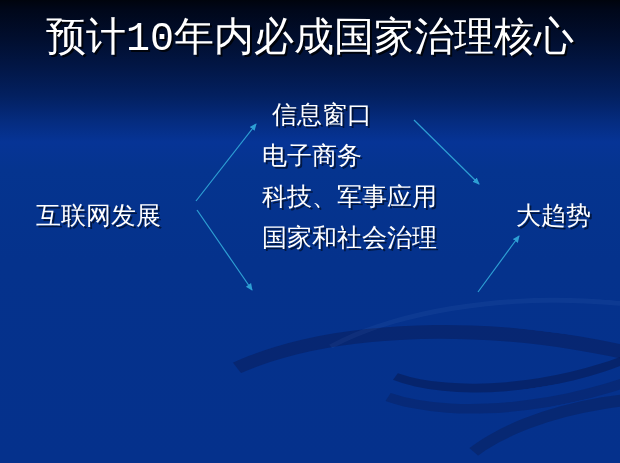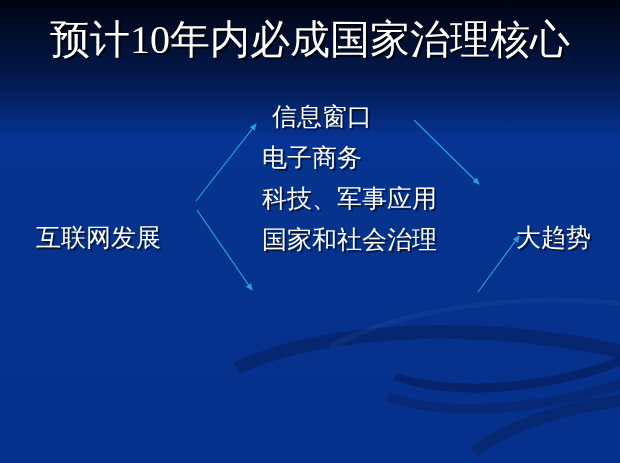--- a/index.html
+++ b/index.html
@@ -5,21 +5,21 @@
   html, body {
     margin: 0;
     padding: 0;
     background: #000000;
   }
   #slide {
     position: relative;
     width: 620px;
     height: 463px;
     overflow: hidden;
-    font-family: Liberation Serif, serif;
+    font-family: Liberation Mono, monospace;
     
     background:
       linear-gradient(to bottom,
         #00040d 0px,
         #00071a 10px,
         #010e2e 38px,
         #021645 66px,
         #032060 96px,
         #052c80 122px,
         #063496 142px,
@@ -106,21 +106,20 @@
   }
 
   
   .body-text {
     position: absolute;
     color: #ffffff;
     font-size: 25px;
     line-height: 41px;
     white-space: nowrap;
     text-shadow: 2px 2px 0 rgba(0,0,0,0.55);
-    margin-top: 20px;
   }
   #left-label  { left: 36px;  top: 197px; }
   #right-label { left: 516px; top: 197px; }
 
   #center-list {
     position: absolute;
     left: 250px;
     top: 96px;
     width: 260px;
   }

